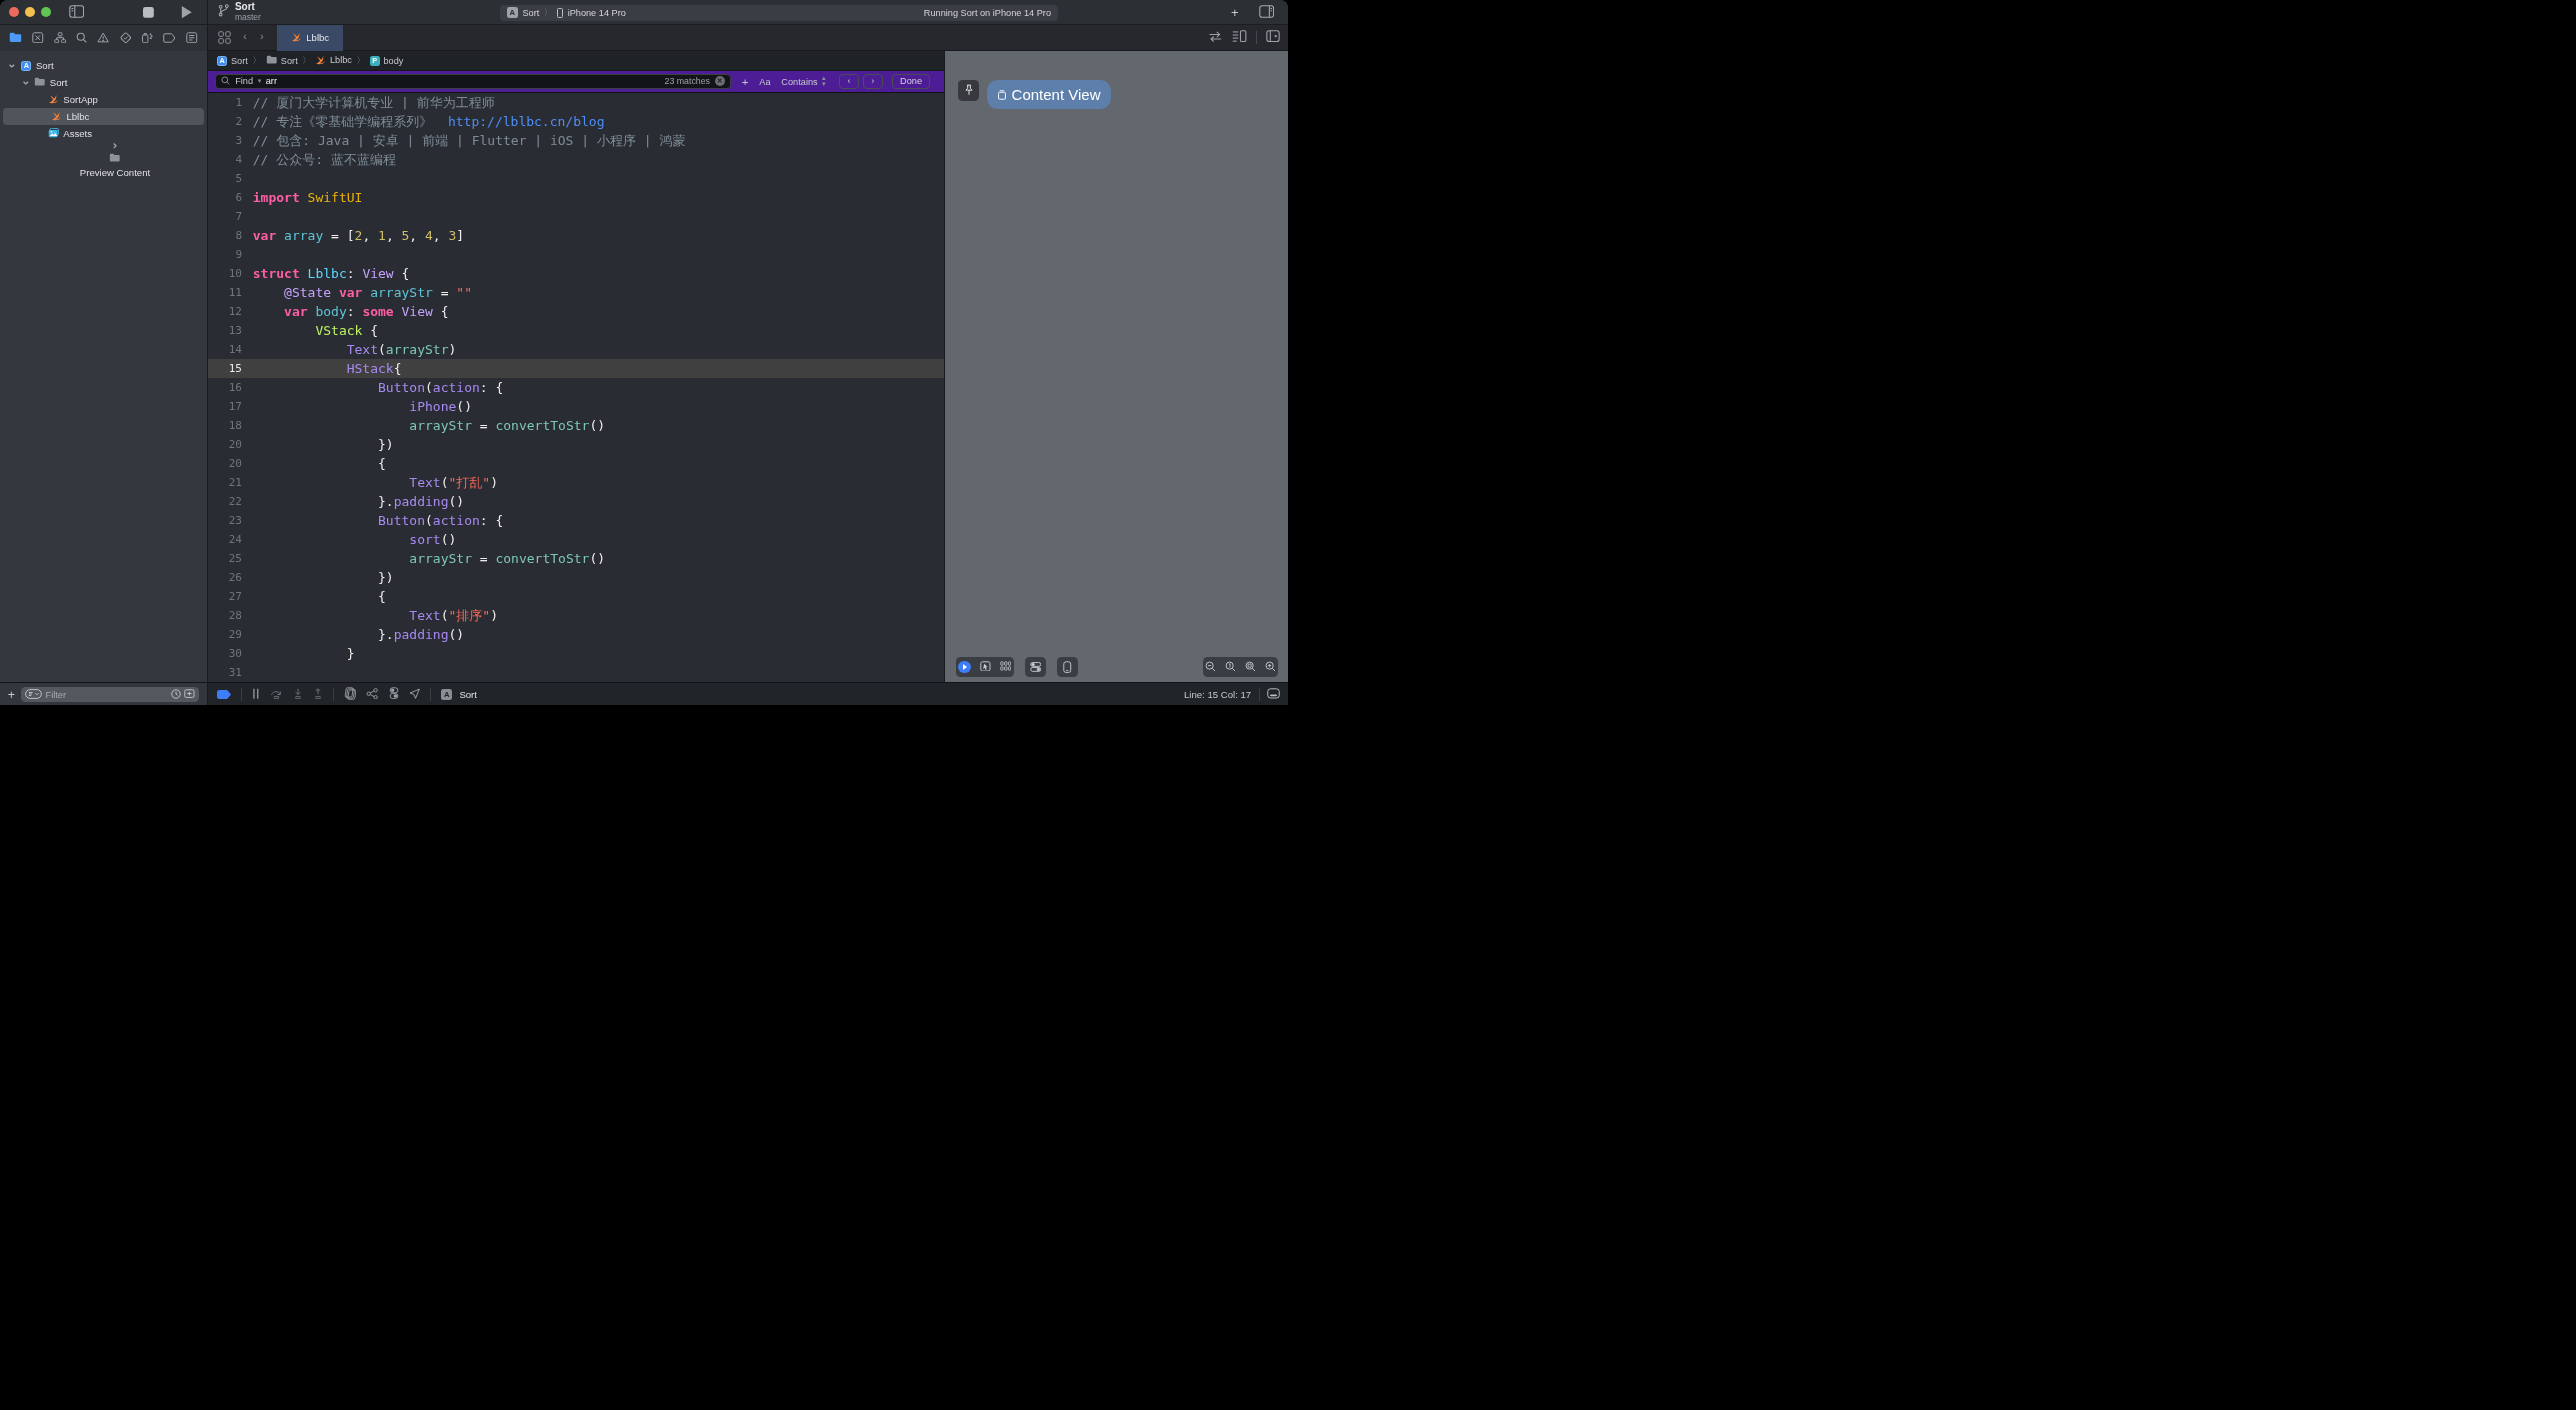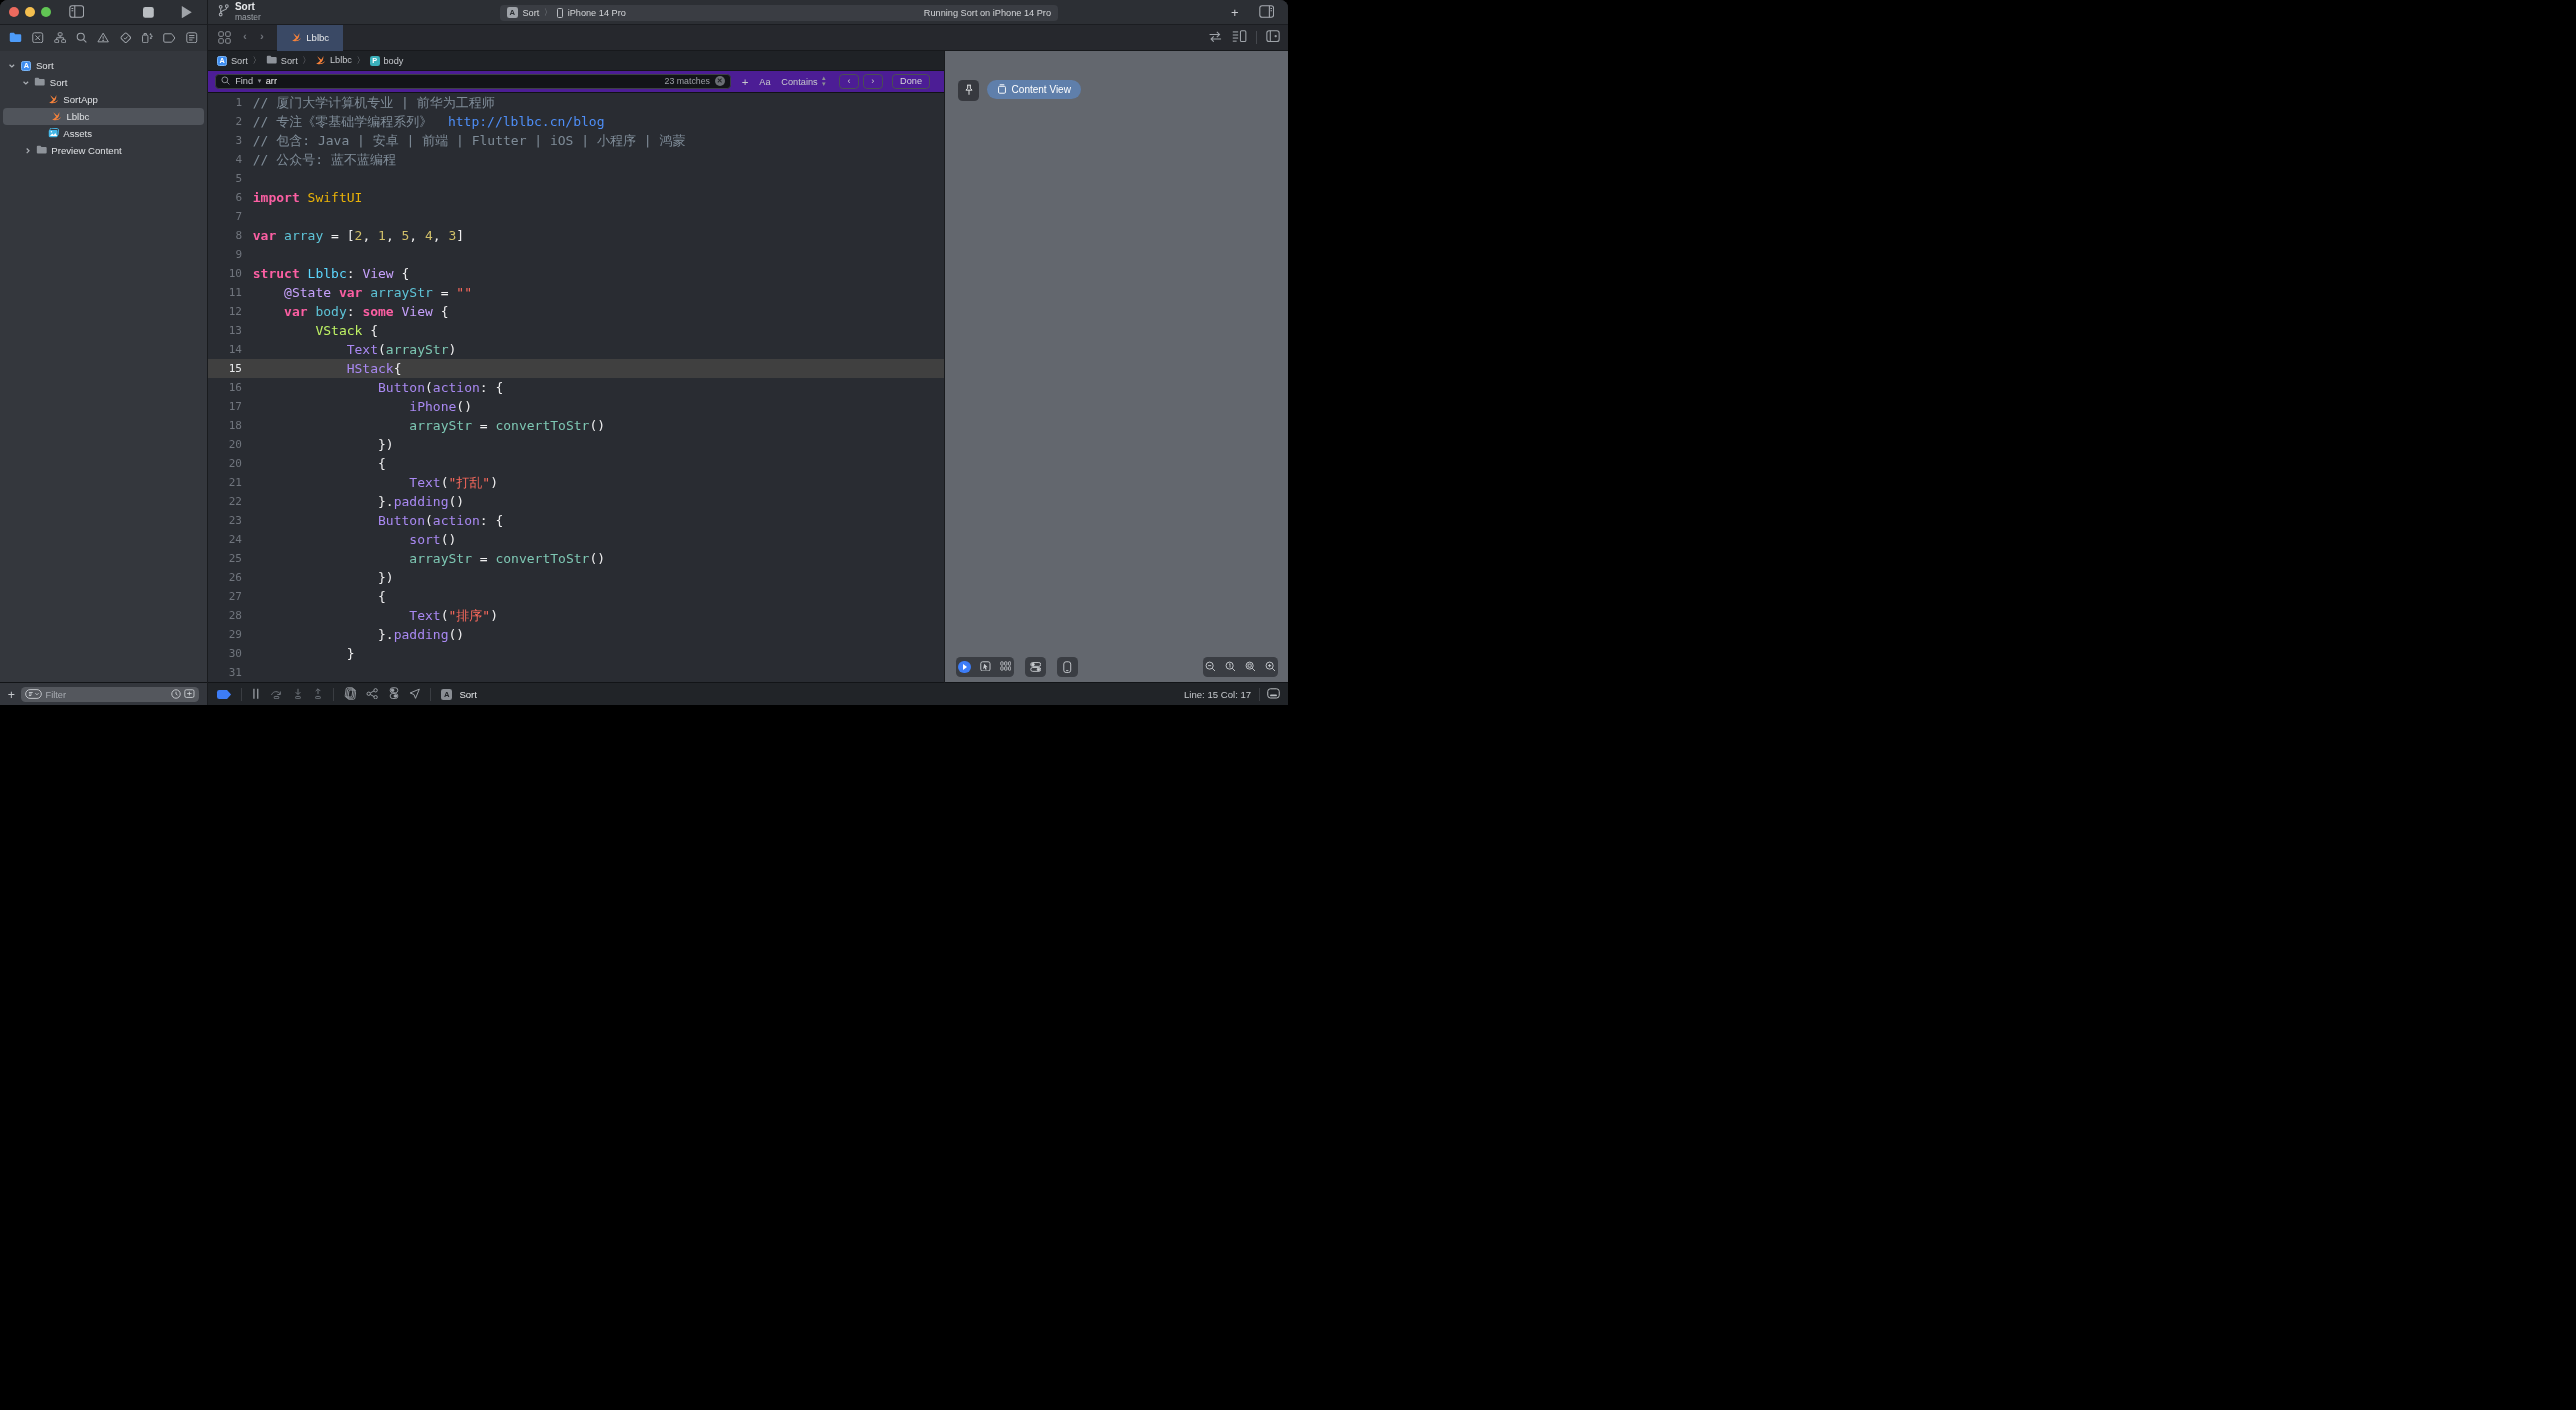--- a/index.html
+++ b/index.html
@@ -82,21 +82,21 @@
   .filterfield{margin-left:6.1px;width:178px;height:14.6px;background:#54575D;border-radius:4.6px;display:flex;align-items:center;padding:0 3.8px;gap:3.8px;}
   .filterfield .ph{color:#A8ACB2;font-size:9.2px;flex:1;}
   .debugstrip{position:absolute;left:208px;top:0;height:23px;display:flex;align-items:center;gap:10px;padding-left:8.5px;color:#9EA3A9;}
   .dbg-div{width:0.8px;height:12.3px;background:#3A3D42;}
   .bp{width:14.6px;height:9.2px;background:#3D7DF7;border-radius:2.3px;clip-path:polygon(0 0,72% 0,100% 50%,72% 100%,0 100%);}
   .appbadge2{width:11.5px;height:11.5px;border-radius:2.3px;background:#8A8E94;color:#212428;font-weight:bold;font-size:7.7px;display:flex;align-items:center;justify-content:center;}
   .rightstatus{position:absolute;right:7.7px;top:0;height:23px;display:flex;align-items:center;gap:7.7px;color:#C6C9CD;font-size:9.6px;}
 
   
   .pinbtn{position:absolute;left:13px;top:29px;width:21px;height:21px;background:#37393F;border-radius:4.6px;display:flex;align-items:center;justify-content:center;color:#E2E4E6;}
-  .cvpill{position:absolute;left:42px;top:29px;height:19px;background:#5F7FAB;border-radius:10.4px;display:flex;align-items:center;gap:4.6px;padding:0 10px;color:#FFFFFF;font-size:10px;}
+  .cvpill{position:absolute;left:42px;top:29px;height:29px;background:#5F7FAB;border-radius:10.4px;display:flex;align-items:center;gap:4.6px;padding:0 10px;color:#FFFFFF;font-size:15px;}
   .phone{position:absolute;left:52px;top:81px;width:242px;height:510px;background:#060607;border-radius:41px;
     border:1.5px solid #46494E;box-shadow:0 0 0 0.8px #2C2E32;}
   .screen{position:absolute;left:8.5px;top:8.5px;right:8.5px;bottom:8.5px;background:#FFFFFF;border-radius:32px;overflow:hidden;}
   .island{position:absolute;left:50%;top:9.2px;transform:translateX(-50%);width:51px;height:13px;background:#000;border-radius:7px;}
   .nub{position:absolute;background:#4A4D52;border-radius:1.5px;}
   .arrtext{position:absolute;left:0;top:254px;width:100%;text-align:center;color:#17181A;font-size:11.5px;letter-spacing:0.8px;font-family:"Liberation Sans",sans-serif;}
   .btnrow{position:absolute;left:0;top:281px;width:100%;display:flex;justify-content:center;gap:23px;font-size:11.5px;}
   .ctrl-pill{position:absolute;height:20px;background:#3A3D43;border-radius:4.6px;display:flex;align-items:center;justify-content:center;gap:9.2px;color:#C9CCD0;}
   .playcirc{width:12.3px;height:12.3px;border-radius:50%;background:#3D7DF7;display:flex;align-items:center;justify-content:center;}
   .playcirc:after{content:"";margin-left:1.5px;border-left:4.6px solid #fff;border-top:3.1px solid transparent;border-bottom:3.1px solid transparent;}
@@ -316,21 +316,21 @@
           <span class="ticon">
             <span><svg width="11.5" height="10" viewBox="0 0 15 13">
                 <rect x="2.5" y="0.5" width="11" height="9" rx="1.5" fill="none" stroke="#46B8E8" stroke-width="1.2" transform="rotate(4 8 5)"></rect>
                 <rect x="1" y="2.5" width="11.5" height="9.5" rx="1.5" fill="#46B8E8"></rect>
                 <path d="M2.5 10.5 l3-3.5 2 2 2-2.5 2.5 4 z" fill="#fff"></path>
                 <circle cx="4.5" cy="5" r="1" fill="#fff"></circle>
               </svg></span>
           </span>
           <span>Assets</span>
         </div>
-        <div class="trow" style="padding-left: 23px;">
+        <div class="trow" style="padding-left: 23px; flex-direction: column;">
           <span class="chev">
             <svg width="7.7" height="7.7" viewBox="0 0 10 10" fill="none" stroke="#A9ADB3" stroke-width="1.6">
               <path d="M3.5 2 l3 3 -3 3"></path>
             </svg>
           </span>
           <span class="ticon">
             <span><svg width="11.5" height="9.2" viewBox="0 0 17 14">
                 <path d="M1 2.5 a1.5 1.5 0 0 1 1.5-1.5 h4 l1.5 2 h6.5 a1.5 1.5 0 0 1 1.5 1.5 v7 a1.5 1.5 0 0 1-1.5 1.5 h-12 a1.5 1.5 0 0 1-1.5-1.5 z" fill="#8E939A"></path>
               </svg></span>
           </span>

